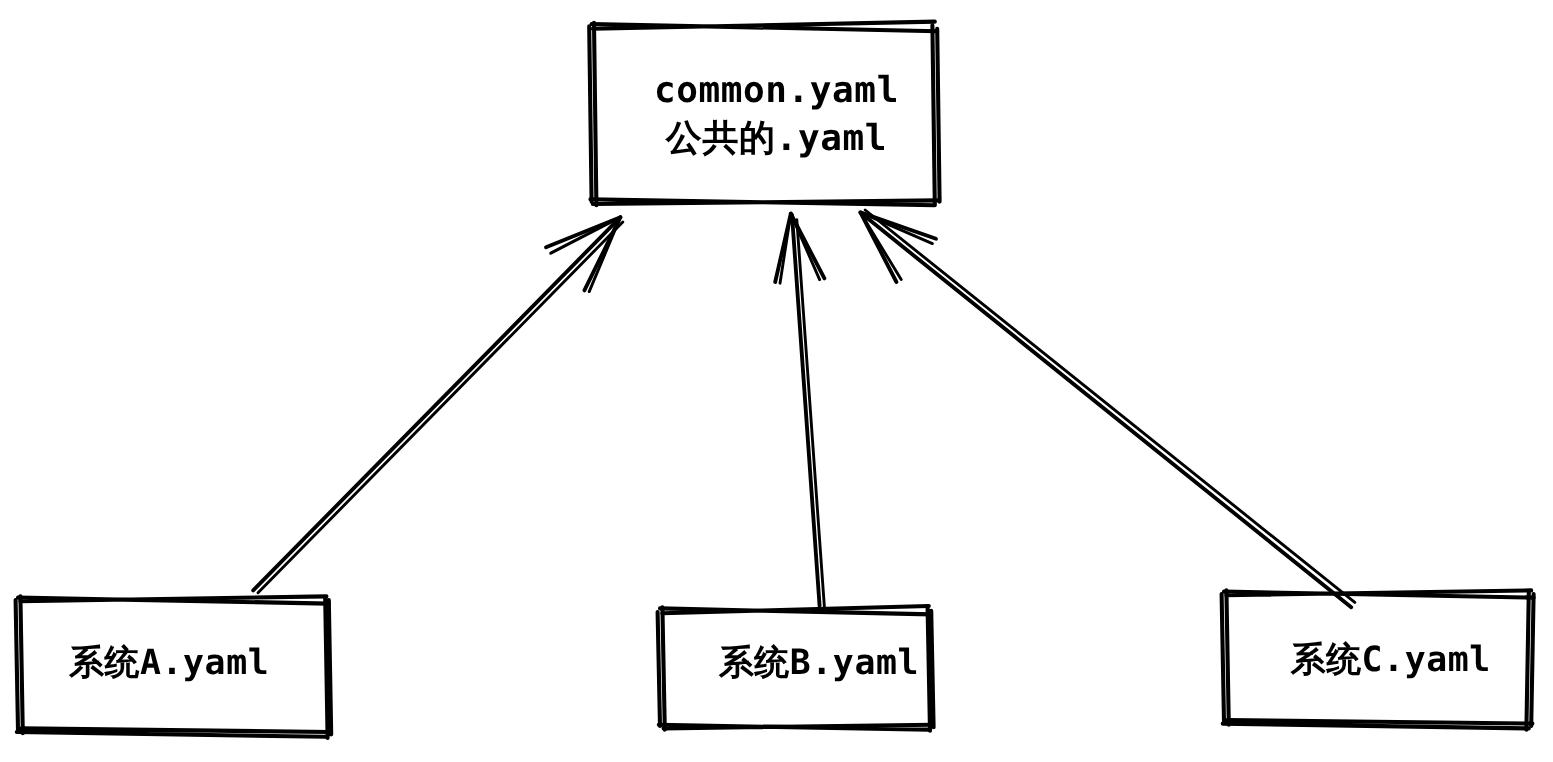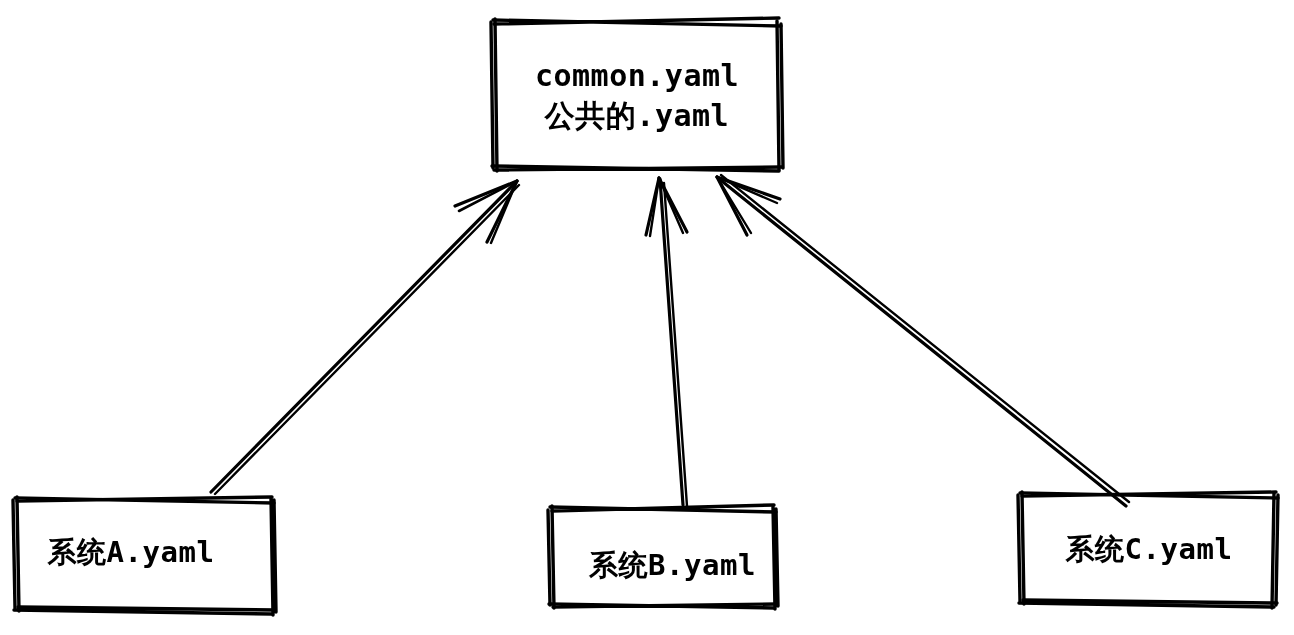--- a/index.html
+++ b/index.html
@@ -24,30 +24,31 @@
   .node-label {
     position: absolute;
     text-align: center;
     color: #000000;
     font-family: "DejaVu Sans Mono", "Liberation Mono", monospace;
     font-weight: 700;
     white-space: pre;
     line-height: 1.32;
     letter-spacing: 0.5px;
     user-select: none;
+    padding-left: 10px;
   }
   .node-label.top {
     font-size: 30px;
   }
   .node-label.leaf {
     font-size: 29px;
   }
   #label-common   { left: 492px; top: 56px;  width: 290px; }
   #label-system-a { left: 2px;  top: 533px; width: 258px; }
-  #label-system-b { left: 549px; top: 546px; width: 247px; }
+  #label-system-b { left: 549px; top: 533px; width: 247px; }
   #label-system-c { left: 1020px; top: 530px; width: 258px; }
 </style>
 </head>
 <body>
 
 <svg id="diagram-canvas" viewBox="0 0 1294 635" xmlns="http://www.w3.org/2000/svg">
 
   <g>
     <rect x="492" y="20" width="289" height="148" fill="#ffffff" stroke="none"></rect>
 

